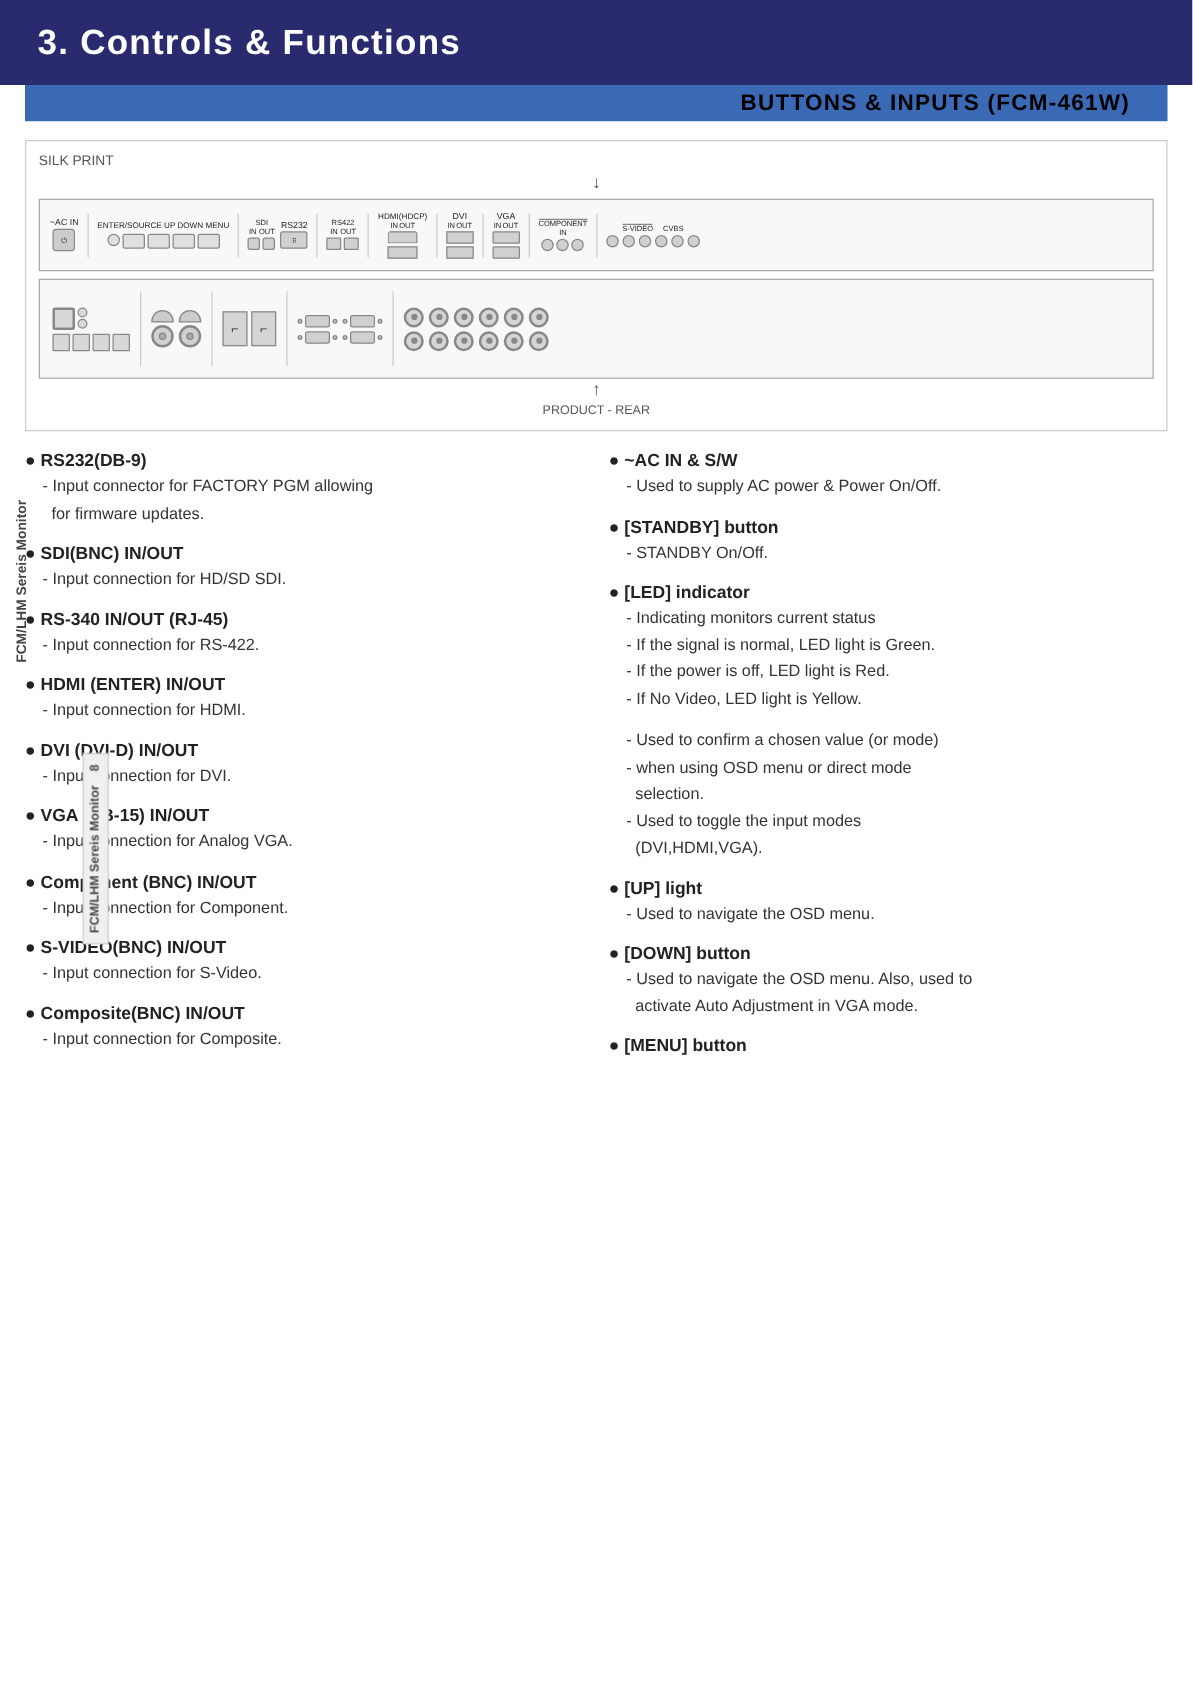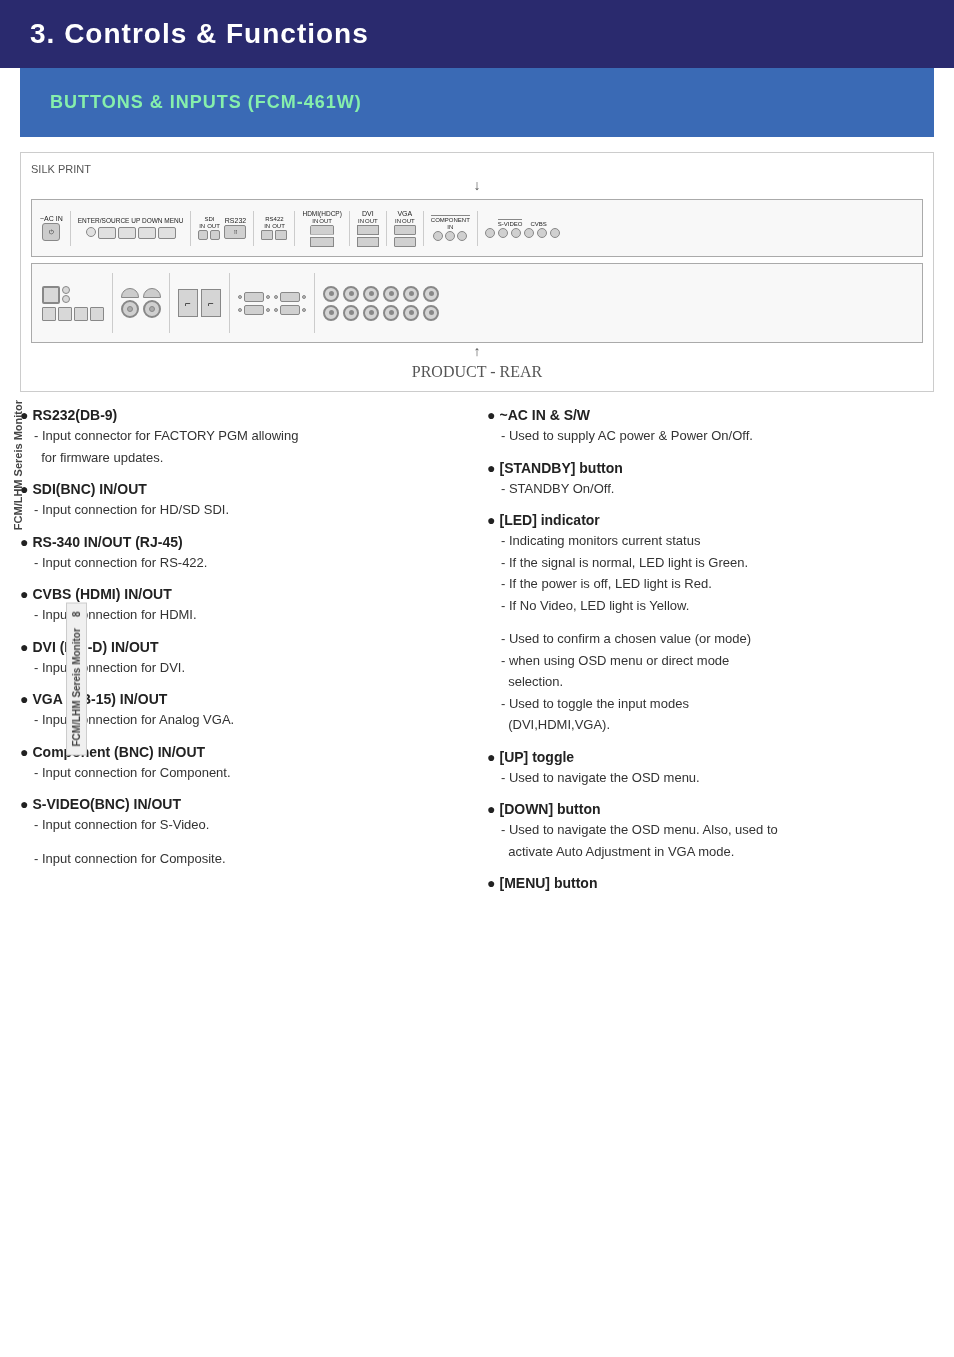--- a/index.html
+++ b/index.html
@@ -36,26 +36,27 @@
       color: #fff;
       padding: 18px 30px;
       font-size: 28px;
       font-weight: bold;
       letter-spacing: 1px;
     }
 
     
     .section-header {
       background: #3a6ab5;
-      color: #86efac;
-      padding: 24px 30px;
+      color: #000000;
+      padding: 4px 30px;
       font-size: 18px;
       font-weight: bold;
       letter-spacing: 1px;
       margin: 0 20px;
+      text-align: right;
     }
 
     
     .diagram-area {
       border: 1px solid #ccc;
       margin: 15px 20px;
       padding: 10px;
       position: relative;
       background: #fff;
     }
@@ -68,24 +69,23 @@
     }
     .silk-print-arrow {
       text-align: center;
       font-size: 14px;
       color: #555;
       margin-bottom: 6px;
     }
 
     .product-rear-label {
       text-align: center;
-      font-size: 16px;
+      font-size: 10px;
       color: #555;
       margin-top: 4px;
-      font-family: Liberation Serif, serif;
     }
     .product-rear-arrow {
       text-align: center;
       font-size: 14px;
       color: #555;
     }
 
     
     .content-area {
       margin: 10px 20px;
@@ -439,21 +439,21 @@
     </div>
 
     <div class="bullet-section">
       <div class="bullet-title">RS-340 IN/OUT (RJ-45)</div>
       <div class="bullet-desc">
         <p>- Input connection for RS-422.</p>
       </div>
     </div>
 
     <div class="bullet-section">
-      <div class="bullet-title">CVBS (HDMI)  IN/OUT</div>
+      <div class="bullet-title">HDMI (ENTER)  IN/OUT</div>
       <div class="bullet-desc">
         <p>- Input connection for HDMI.</p>
       </div>
     </div>
 
     <div class="bullet-section">
       <div class="bullet-title">DVI (DVI-D)  IN/OUT</div>
       <div class="bullet-desc">
         <p>- Input connection for DVI.</p>
       </div>
@@ -474,20 +474,21 @@
     </div>
 
     <div class="bullet-section">
       <div class="bullet-title">S-VIDEO(BNC)  IN/OUT</div>
       <div class="bullet-desc">
         <p>- Input connection for S-Video.</p>
       </div>
     </div>
 
     <div class="bullet-section">
+      <div class="bullet-title">Composite(BNC)  IN/OUT</div>
       <div class="bullet-desc">
         <p>- Input connection for Composite.</p>
       </div>
     </div>
 
   </div>
 
   <div class="col-right">
 
     <div class="bullet-section">
@@ -518,21 +519,21 @@
       <div class="bullet-desc">
         <p>- Used to confirm a chosen value (or mode)</p>
         <p>- when using OSD menu or direct mode</p>
         <p>&nbsp;&nbsp;selection.</p>
         <p>- Used to toggle the input modes</p>
         <p>&nbsp;&nbsp;(DVI,HDMI,VGA).</p>
       </div>
     </div>
 
     <div class="bullet-section">
-      <div class="bullet-title">[UP] toggle</div>
+      <div class="bullet-title">[UP] light</div>
       <div class="bullet-desc">
         <p>- Used to navigate the OSD menu.</p>
       </div>
     </div>
 
     <div class="bullet-section">
       <div class="bullet-title">[DOWN] button</div>
       <div class="bullet-desc">
         <p>- Used to navigate the OSD menu. Also, used to</p>
         <p>&nbsp;&nbsp;activate Auto Adjustment in VGA mode.</p>

